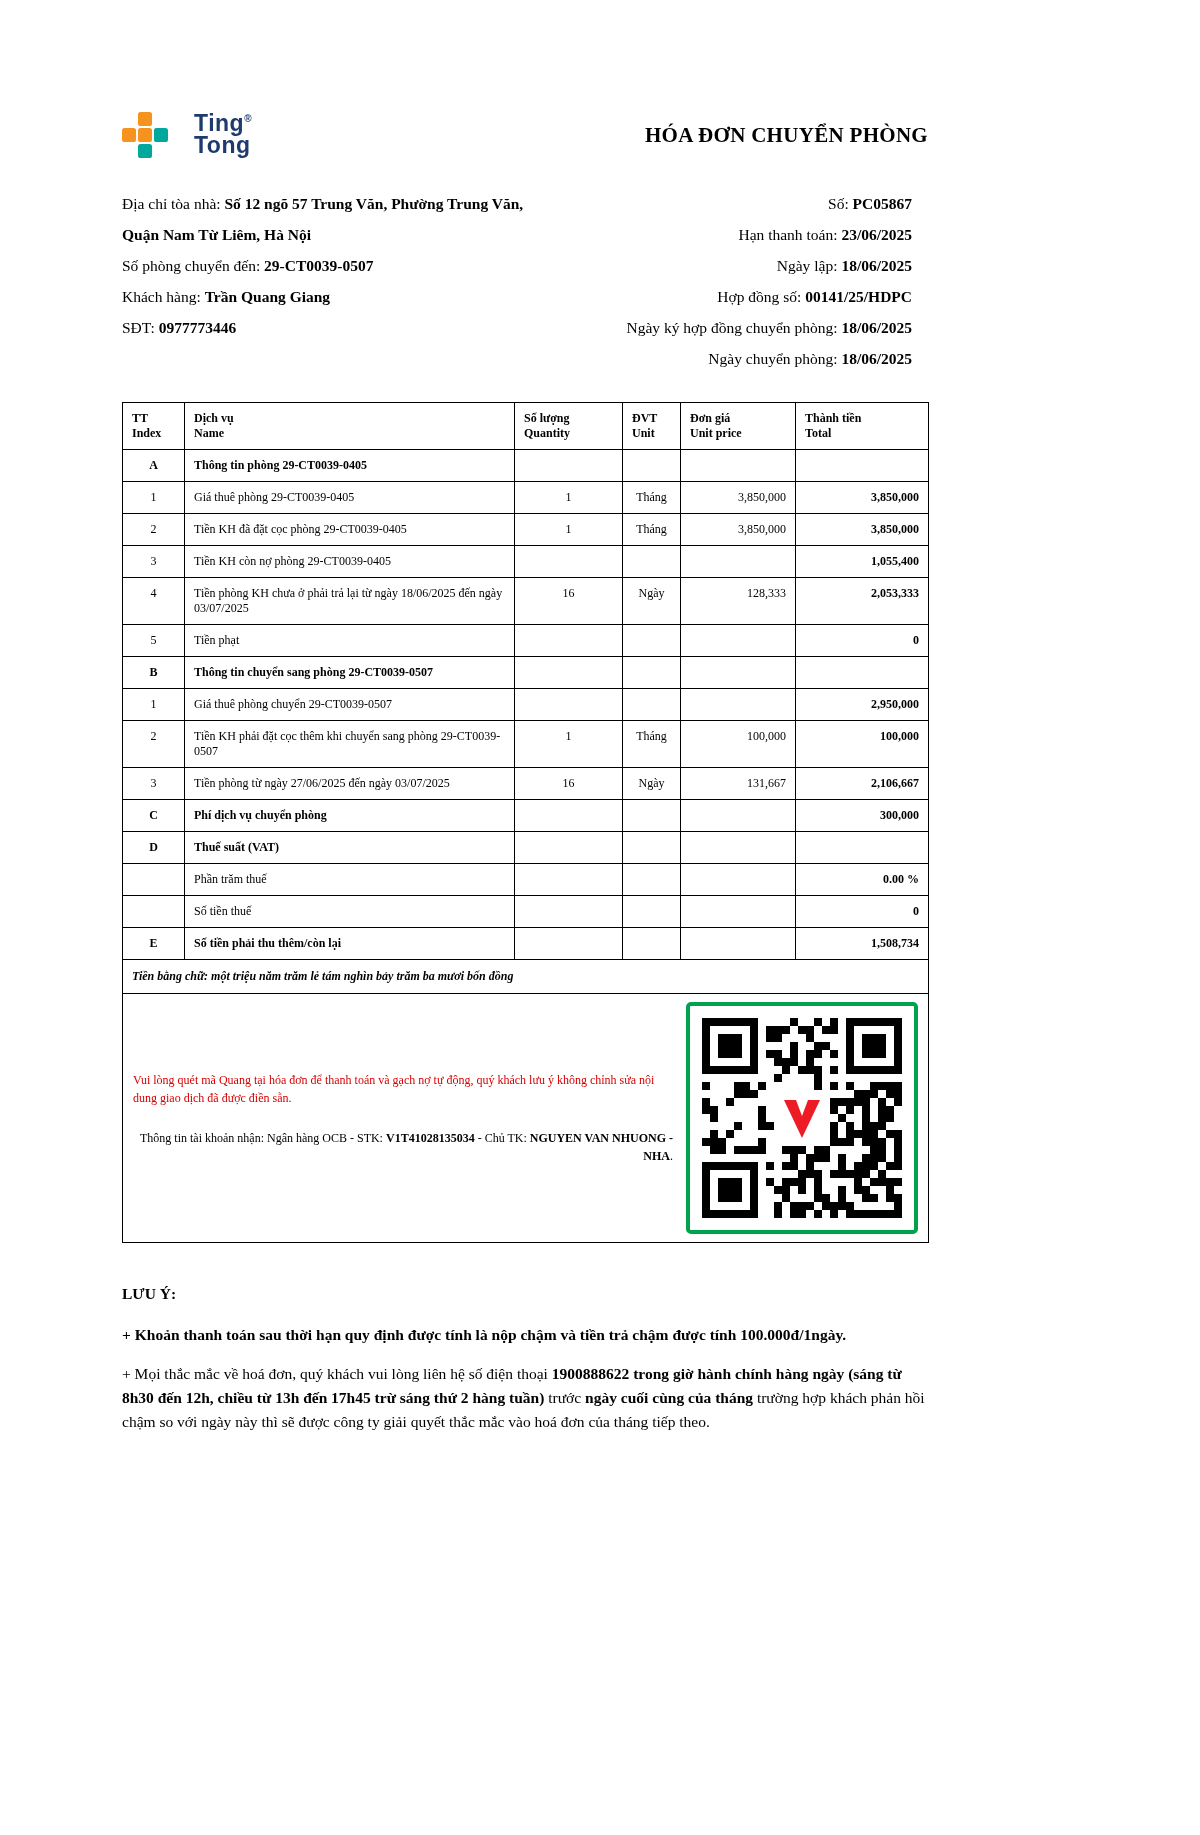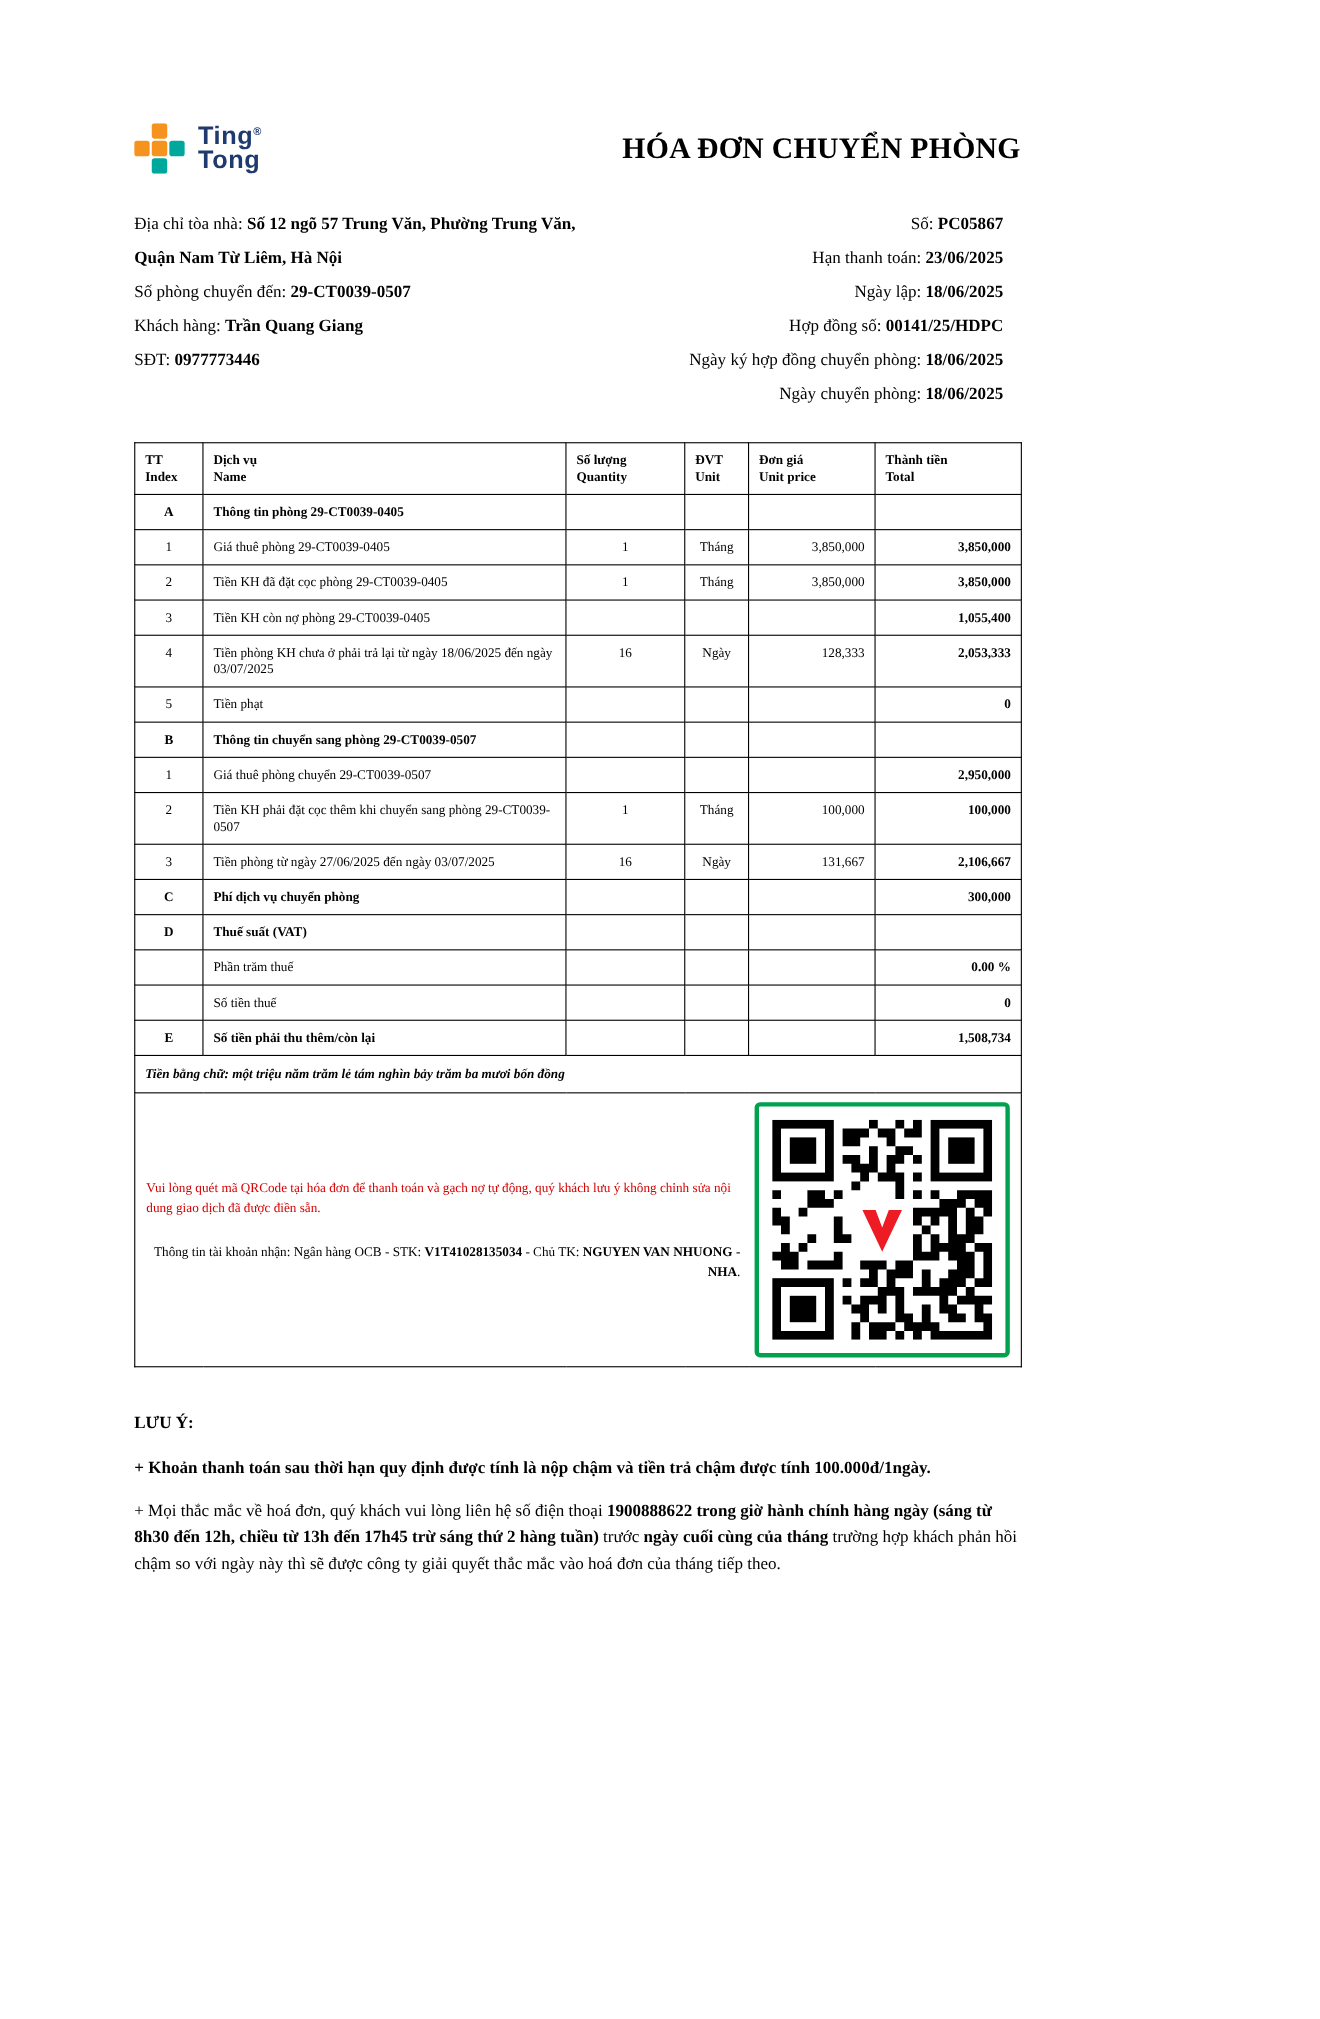--- a/index.html
+++ b/index.html
@@ -7,25 +7,25 @@
   body {
     width: 1200px; height: 1835px;
     position: relative; overflow: hidden;
     font-family: "Liberation Serif", "DejaVu Serif", serif;
     color: #000; font-size: 15.5px;
   }
   .page { position: absolute; left: 122px; top: 112px; width: 806px; }
 
   
   .header { display: flex; justify-content: space-between; align-items: center; margin-bottom: 30px; }
-  .logo { display: flex; align-items: center; gap: 12px; }
+  .logo { display: flex; align-items: center; gap: 26px; }
   .logo-icon { width: 46px; height: 46px; }
   .logo-text { font-family: "Liberation Sans", sans-serif; font-weight: bold; color: #1e3a6e; font-size: 23px; line-height: 0.95; letter-spacing: 0.5px; }
   .logo-text sup { font-size: 10px; font-weight: bold; }
-  .title { font-size: 27px; font-weight: bold; letter-spacing: 0.3px; }
+  .title { font-size: 21px; font-weight: bold; letter-spacing: 0.3px; }
 
   
   .info { display: flex; margin-bottom: 18px; }
   .info-left { width: 420px; }
   .info-right { width: 370px; text-align: right; }
   .info-line { line-height: 31px; }
   .b { font-weight: bold; }
 
   
   .invoice-table { border-collapse: collapse; width: 806px; table-layout: fixed; font-size: 12px; margin-top: 28px; }
@@ -250,21 +250,21 @@
         </tr>
       </tbody>
     <tbody>
       <tr>
         <td colspan="6" class="words">Tiền bằng chữ: một triệu năm trăm lẻ tám nghìn bảy trăm ba mươi bốn đồng</td>
       </tr>
       <tr>
         <td colspan="6" class="qr-cell">
           <div class="qr-flex">
             <div class="qr-text">
-              <p class="red-note">Vui lòng quét mã QRCode tại hóa đơn để thanh toán và gạch nợ tự động, quý khách lưu ý không chỉnh sửa nội dung giao dịch đã được điền sẵn.</p>
+              <p class="red-note">Vui lòng quét mã Quang tại hóa đơn để thanh toán và gạch nợ tự động, quý khách lưu ý không chỉnh sửa nội dung giao dịch đã được điền sẵn.</p>
               <p class="account" id="account-line"><span>Thông tin tài khoản nhận: Ngân hàng OCB - STK: </span><span class="b">V1T41028135034</span><span> - Chủ TK: </span><span class="b">NGUYEN VAN NHUONG - NHA</span><span>.</span></p>
             </div>
             <div class="qr-frame">
               <svg id="qr-svg" width="200" height="200" viewBox="0 0 200 200">
                   <path d="M88,0h8v8h-8zM112,0h8v8h-8zM128,0h8v8h-8zM64,8h8v8h-8zM72,8h8v8h-8zM80,8h8v8h-8zM96,8h8v8h-8zM104,8h8v8h-8zM120,8h8v8h-8zM128,8h8v8h-8zM64,16h8v8h-8zM72,16h8v8h-8zM104,16h8v8h-8zM88,24h8v8h-8zM112,24h8v8h-8zM120,24h8v8h-8zM64,32h8v8h-8zM72,32h8v8h-8zM88,32h8v8h-8zM104,32h8v8h-8zM112,32h8v8h-8zM128,32h8v8h-8zM72,40h8v8h-8zM80,40h8v8h-8zM88,40h8v8h-8zM104,40h8v8h-8zM80,48h8v8h-8zM96,48h8v8h-8zM104,48h8v8h-8zM112,48h8v8h-8zM128,48h8v8h-8zM72,56h8v8h-8zM112,56h8v8h-8zM0,64h8v8h-8zM32,64h8v8h-8zM40,64h8v8h-8zM56,64h8v8h-8zM112,64h8v8h-8zM128,64h8v8h-8zM144,64h8v8h-8zM168,64h8v8h-8zM176,64h8v8h-8zM184,64h8v8h-8zM192,64h8v8h-8zM32,72h8v8h-8zM40,72h8v8h-8zM48,72h8v8h-8zM152,72h8v8h-8zM160,72h8v8h-8zM168,72h8v8h-8zM184,72h8v8h-8zM192,72h8v8h-8zM0,80h8v8h-8zM24,80h8v8h-8zM128,80h8v8h-8zM136,80h8v8h-8zM144,80h8v8h-8zM152,80h8v8h-8zM160,80h8v8h-8zM176,80h8v8h-8zM192,80h8v8h-8zM0,88h8v8h-8zM8,88h8v8h-8zM56,88h8v8h-8zM128,88h8v8h-8zM144,88h8v8h-8zM160,88h8v8h-8zM176,88h8v8h-8zM184,88h8v8h-8zM8,96h8v8h-8zM56,96h8v8h-8zM136,96h8v8h-8zM160,96h8v8h-8zM176,96h8v8h-8zM184,96h8v8h-8zM32,104h8v8h-8zM56,104h8v8h-8zM64,104h8v8h-8zM128,104h8v8h-8zM144,104h8v8h-8zM160,104h8v8h-8zM168,104h8v8h-8zM176,104h8v8h-8zM8,112h8v8h-8zM24,112h8v8h-8zM128,112h8v8h-8zM144,112h8v8h-8zM152,112h8v8h-8zM160,112h8v8h-8zM168,112h8v8h-8zM184,112h8v8h-8zM192,112h8v8h-8zM0,120h8v8h-8zM8,120h8v8h-8zM16,120h8v8h-8zM56,120h8v8h-8zM128,120h8v8h-8zM136,120h8v8h-8zM144,120h8v8h-8zM160,120h8v8h-8zM168,120h8v8h-8zM176,120h8v8h-8zM192,120h8v8h-8zM8,128h8v8h-8zM16,128h8v8h-8zM32,128h8v8h-8zM40,128h8v8h-8zM48,128h8v8h-8zM56,128h8v8h-8zM80,128h8v8h-8zM88,128h8v8h-8zM96,128h8v8h-8zM112,128h8v8h-8zM120,128h8v8h-8zM168,128h8v8h-8zM176,128h8v8h-8zM192,128h8v8h-8zM88,136h8v8h-8zM104,136h8v8h-8zM112,136h8v8h-8zM120,136h8v8h-8zM136,136h8v8h-8zM160,136h8v8h-8zM168,136h8v8h-8zM176,136h8v8h-8zM192,136h8v8h-8zM64,144h8v8h-8zM80,144h8v8h-8zM88,144h8v8h-8zM104,144h8v8h-8zM136,144h8v8h-8zM152,144h8v8h-8zM160,144h8v8h-8zM168,144h8v8h-8zM184,144h8v8h-8zM192,144h8v8h-8zM96,152h8v8h-8zM104,152h8v8h-8zM112,152h8v8h-8zM128,152h8v8h-8zM136,152h8v8h-8zM144,152h8v8h-8zM152,152h8v8h-8zM160,152h8v8h-8zM176,152h8v8h-8zM64,160h8v8h-8zM80,160h8v8h-8zM88,160h8v8h-8zM96,160h8v8h-8zM112,160h8v8h-8zM152,160h8v8h-8zM168,160h8v8h-8zM176,160h8v8h-8zM184,160h8v8h-8zM192,160h8v8h-8zM72,168h8v8h-8zM80,168h8v8h-8zM96,168h8v8h-8zM112,168h8v8h-8zM136,168h8v8h-8zM152,168h8v8h-8zM160,168h8v8h-8zM184,168h8v8h-8zM80,176h8v8h-8zM112,176h8v8h-8zM120,176h8v8h-8zM136,176h8v8h-8zM160,176h8v8h-8zM168,176h8v8h-8zM184,176h8v8h-8zM192,176h8v8h-8zM72,184h8v8h-8zM88,184h8v8h-8zM96,184h8v8h-8zM104,184h8v8h-8zM120,184h8v8h-8zM128,184h8v8h-8zM136,184h8v8h-8zM144,184h8v8h-8zM192,184h8v8h-8zM72,192h8v8h-8zM88,192h8v8h-8zM96,192h8v8h-8zM112,192h8v8h-8zM128,192h8v8h-8zM144,192h8v8h-8zM152,192h8v8h-8zM160,192h8v8h-8zM168,192h8v8h-8zM176,192h8v8h-8zM184,192h8v8h-8zM192,192h8v8h-8z" fill="#000"></path>
                   <rect x="0" y="0" width="56" height="56" fill="#000"></rect>
                   <rect x="8" y="8" width="40" height="40" fill="#fff"></rect>
                   <rect x="16" y="16" width="24" height="24" fill="#000"></rect>
                   <rect x="144" y="0" width="56" height="56" fill="#000"></rect>
                   <rect x="152" y="8" width="40" height="40" fill="#fff"></rect>

